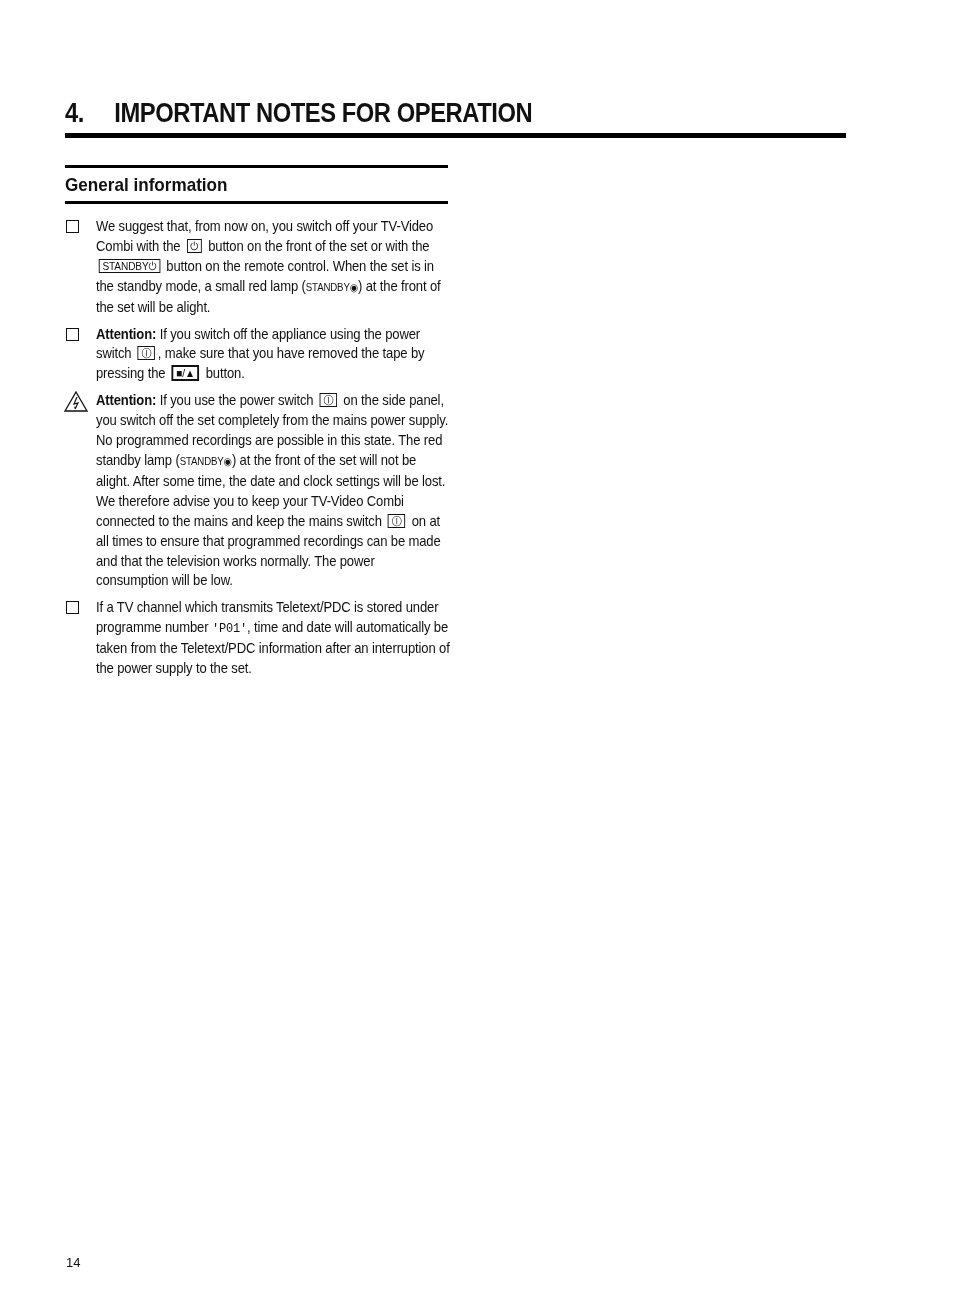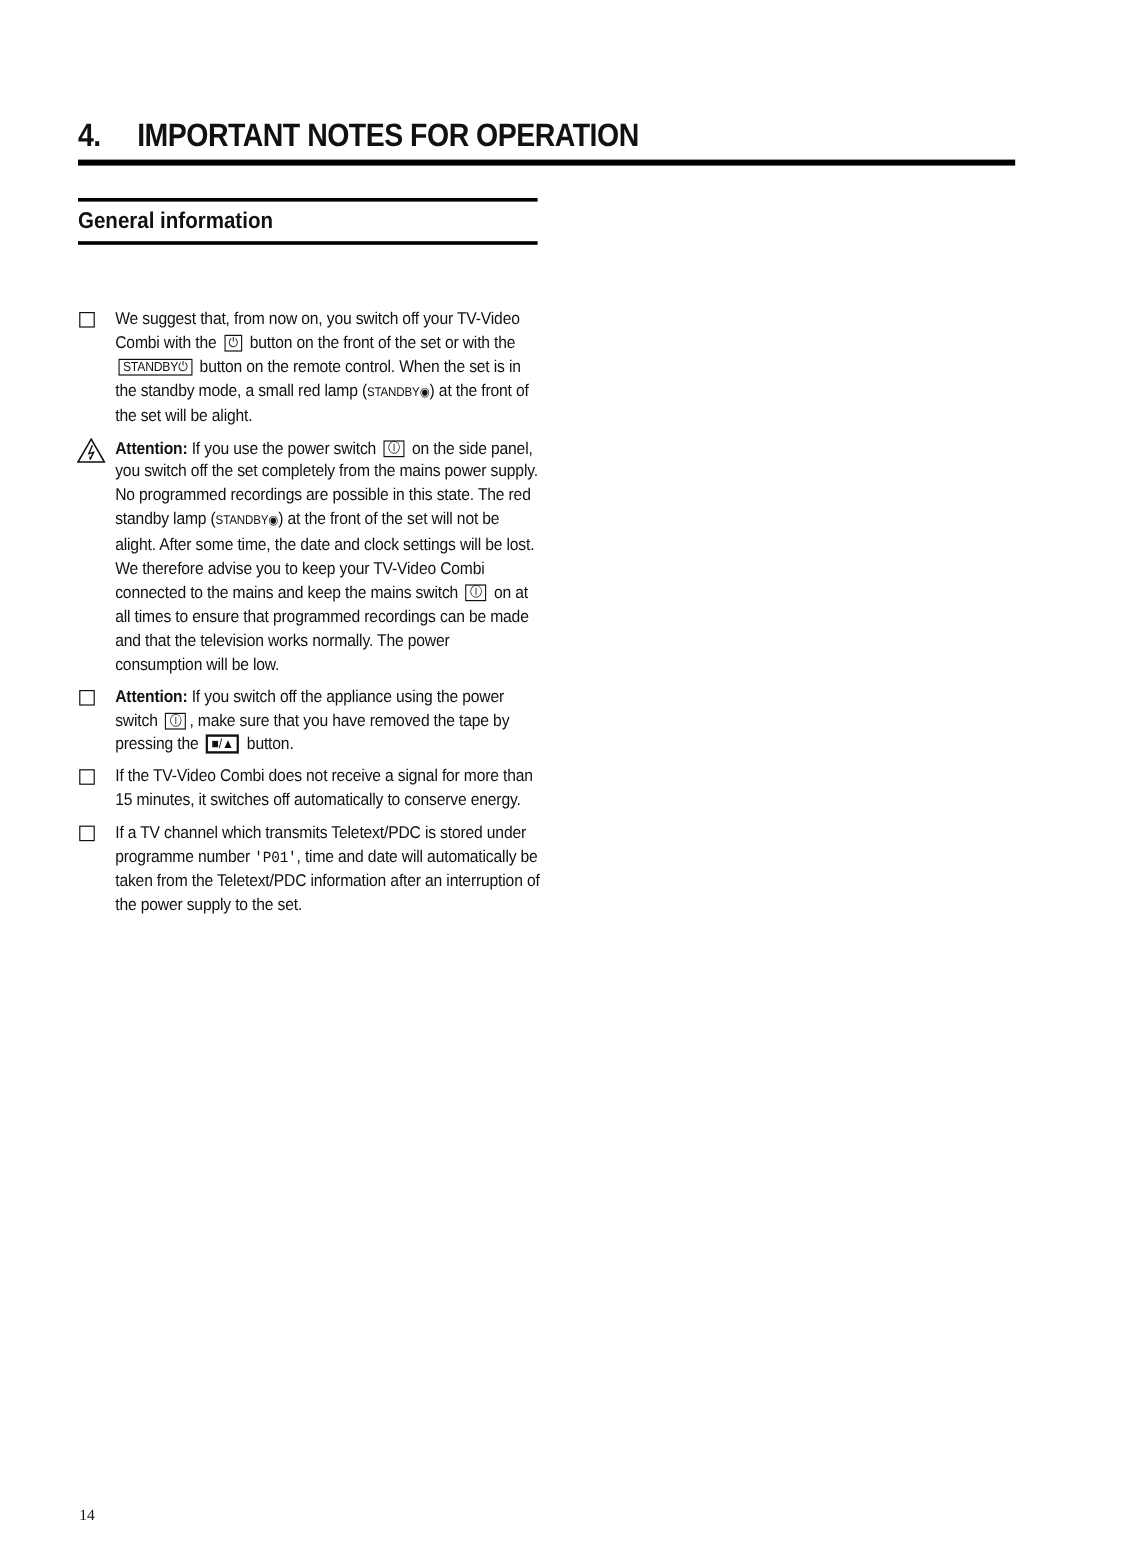--- a/index.html
+++ b/index.html
@@ -17,21 +17,21 @@
   .chapter .num { display: inline-block; width: 56px; }
   .chapter-rule { position: absolute; left: 65px; top: 133px; width: 781px; height: 5px; background: #000; }
   .sec-top-rule { position: absolute; left: 65px; top: 165px; width: 383px; height: 3px; background: #000; }
   .sec-title {
     position: absolute; left: 65px; top: 174px;
     font-weight: bold; font-size: 19px; white-space: nowrap;
     transform: scaleX(0.9); transform-origin: left top;
   }
   .sec-bot-rule { position: absolute; left: 65px; top: 201px; width: 383px; height: 3px; background: #000; }
 
-  .list { position: absolute; left: 65px; top: 217px; width: 390px; margin-top: 40px; }
+  .list { position: absolute; left: 65px; top: 217px; width: 390px; }
   .item { position: relative; padding-left: 31px; margin-bottom: 7px; }
   .item .bullet {
     position: absolute; left: 1px; top: 3px; width: 11px; height: 11px;
     border: 1.6px solid #111; box-sizing: content-box;
   }
   .item .warn { position: absolute; left: -1px; top: 0px; width: 24px; height: 21px; }
   .text {
     font-size: 14.2px; line-height: 19.9px; letter-spacing: -0.15px;
     transform: scaleX(0.92); transform-origin: left top; width: 385px;
   }
@@ -39,21 +39,21 @@
   b { font-weight: bold; }
   .key {
     display: inline-block; border: 1.2px solid #111; padding: 0 3px;
     line-height: 12px; font-size: 11px; vertical-align: 1px; margin: 0 3px;
     font-family: "Liberation Sans", sans-serif;
   }
   .key.wide { min-width: 36px; text-align: left; }
   .key.thick { border-width: 2px; }
   .sc { font-size: 10.5px; }
   .mono { font-family: "Liberation Mono", monospace; font-size: 13px; }
-  .pageno { position: absolute; left: 66px; top: 1255px; font-size: 13px; font-family: Liberation Serif, serif; }
+  .pageno { position: absolute; left: 66px; top: 1255px; font-size: 13px; }
 </style>
 </head>
 <body>
 
 <div class="chapter">
   <span class="num">4.</span><span>IMPORTANT NOTES FOR OPERATION</span>
 </div>
 <div class="chapter-rule"></div>
 
 <div class="sec-top-rule"></div>
@@ -68,55 +68,51 @@
       <span>We suggest that, from now on, you switch off your TV-Video Combi with the</span>
       <span class="key">⏻</span>
       <span>button on the front of the set or with the</span>
       <span class="key">STANDBY⏻</span>
       <span>button on the remote control. When the set is in the standby mode, a small red lamp (</span><span class="sc">STANDBY◉</span><span>) at the front of the set will be alight.</span>
     </div>
   </div>
 
 
   <div class="item">
+    <span class="bullet"></span>
+    <div class="text">
+      <b>Attention:</b>
+      <span>If you switch off the appliance using the power switch</span>
+      <span class="key">Ⓘ</span><span>, make sure that you have removed the tape by pressing the</span>
+      <span class="key thick">■/▲</span>
+      <span>button.</span>
+    </div>
+  </div>
+
+  <div class="item">
     <svg class="warn" viewBox="0 0 24 21">
       <polygon points="12,1 23,20 1,20" fill="none" stroke="#111" stroke-width="1.3"></polygon>
       <polyline points="13,6 10,13 14,12 11,18" fill="none" stroke="#111" stroke-width="1.2"></polyline>
       <polygon points="11,18 10,15.5 12.5,16.5" fill="#111"></polygon>
     </svg>
     <div class="text">
       <p>
         <b>Attention:</b>
         <span>If you use the power switch</span>
         <span class="key">Ⓘ</span>
         <span>on the side panel, you switch off the set completely from the mains power supply. No programmed recordings are possible in this state. The red standby lamp (</span><span class="sc">STANDBY◉</span><span>) at the front of the set will not be alight. After some time, the date and clock settings will be lost.</span>
       </p>
       <p>
         <span>We therefore advise you to keep your TV-Video Combi connected to the mains and keep the mains switch</span>
         <span class="key">Ⓘ</span>
         <span>on at all times to ensure that programmed recordings can be made and that the television works normally. The power consumption will be low.</span>
       </p>
     </div>
   </div>
 
-  <div class="item">
-    <span class="bullet"></span>
-    <div class="text">
-      <b>Attention:</b>
-      <span>If you switch off the appliance using the power switch</span>
-      <span class="key">Ⓘ</span><span>, make sure that you have removed the tape by pressing the</span>
-      <span class="key thick">■/▲</span>
-      <span>button.</span>
-    </div>
-  </div>
-
-  <div class="item">
-    <span class="bullet"></span>
-    <div class="text">If the TV-Video Combi does not receive a signal for more than 15 minutes, it switches off automatically to conserve energy.</div>
-  </div>
 
 
   <div class="item">
     <span class="bullet"></span>
     <div class="text">
       <span>If a TV channel which transmits Teletext/PDC is stored under programme number</span>
       <span class="mono">'P01'</span><span>, time and date will automatically be taken from the Teletext/PDC information after an interruption of the power supply to the set.</span>
     </div>
   </div>
 

